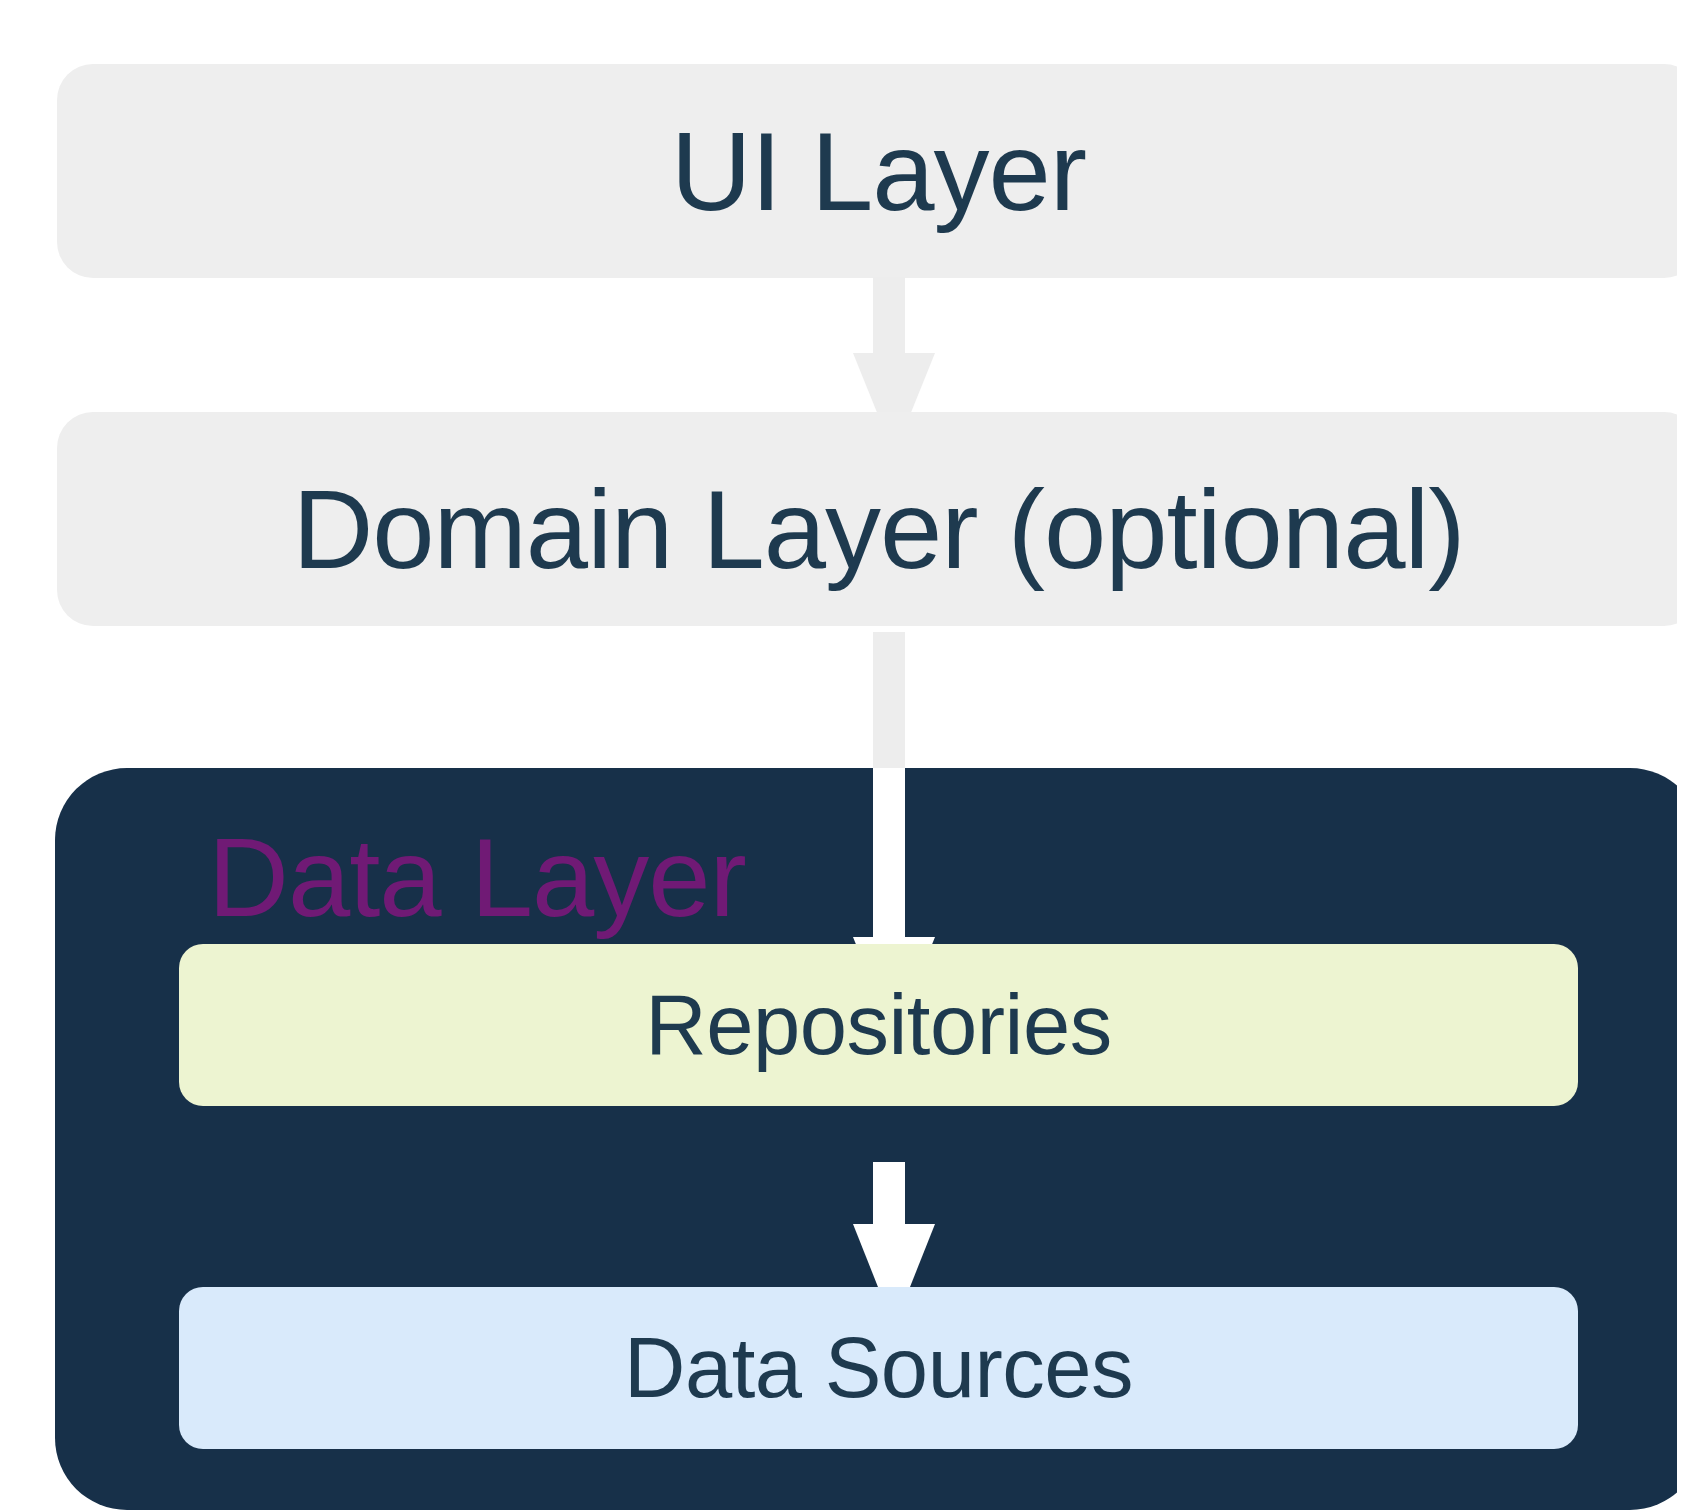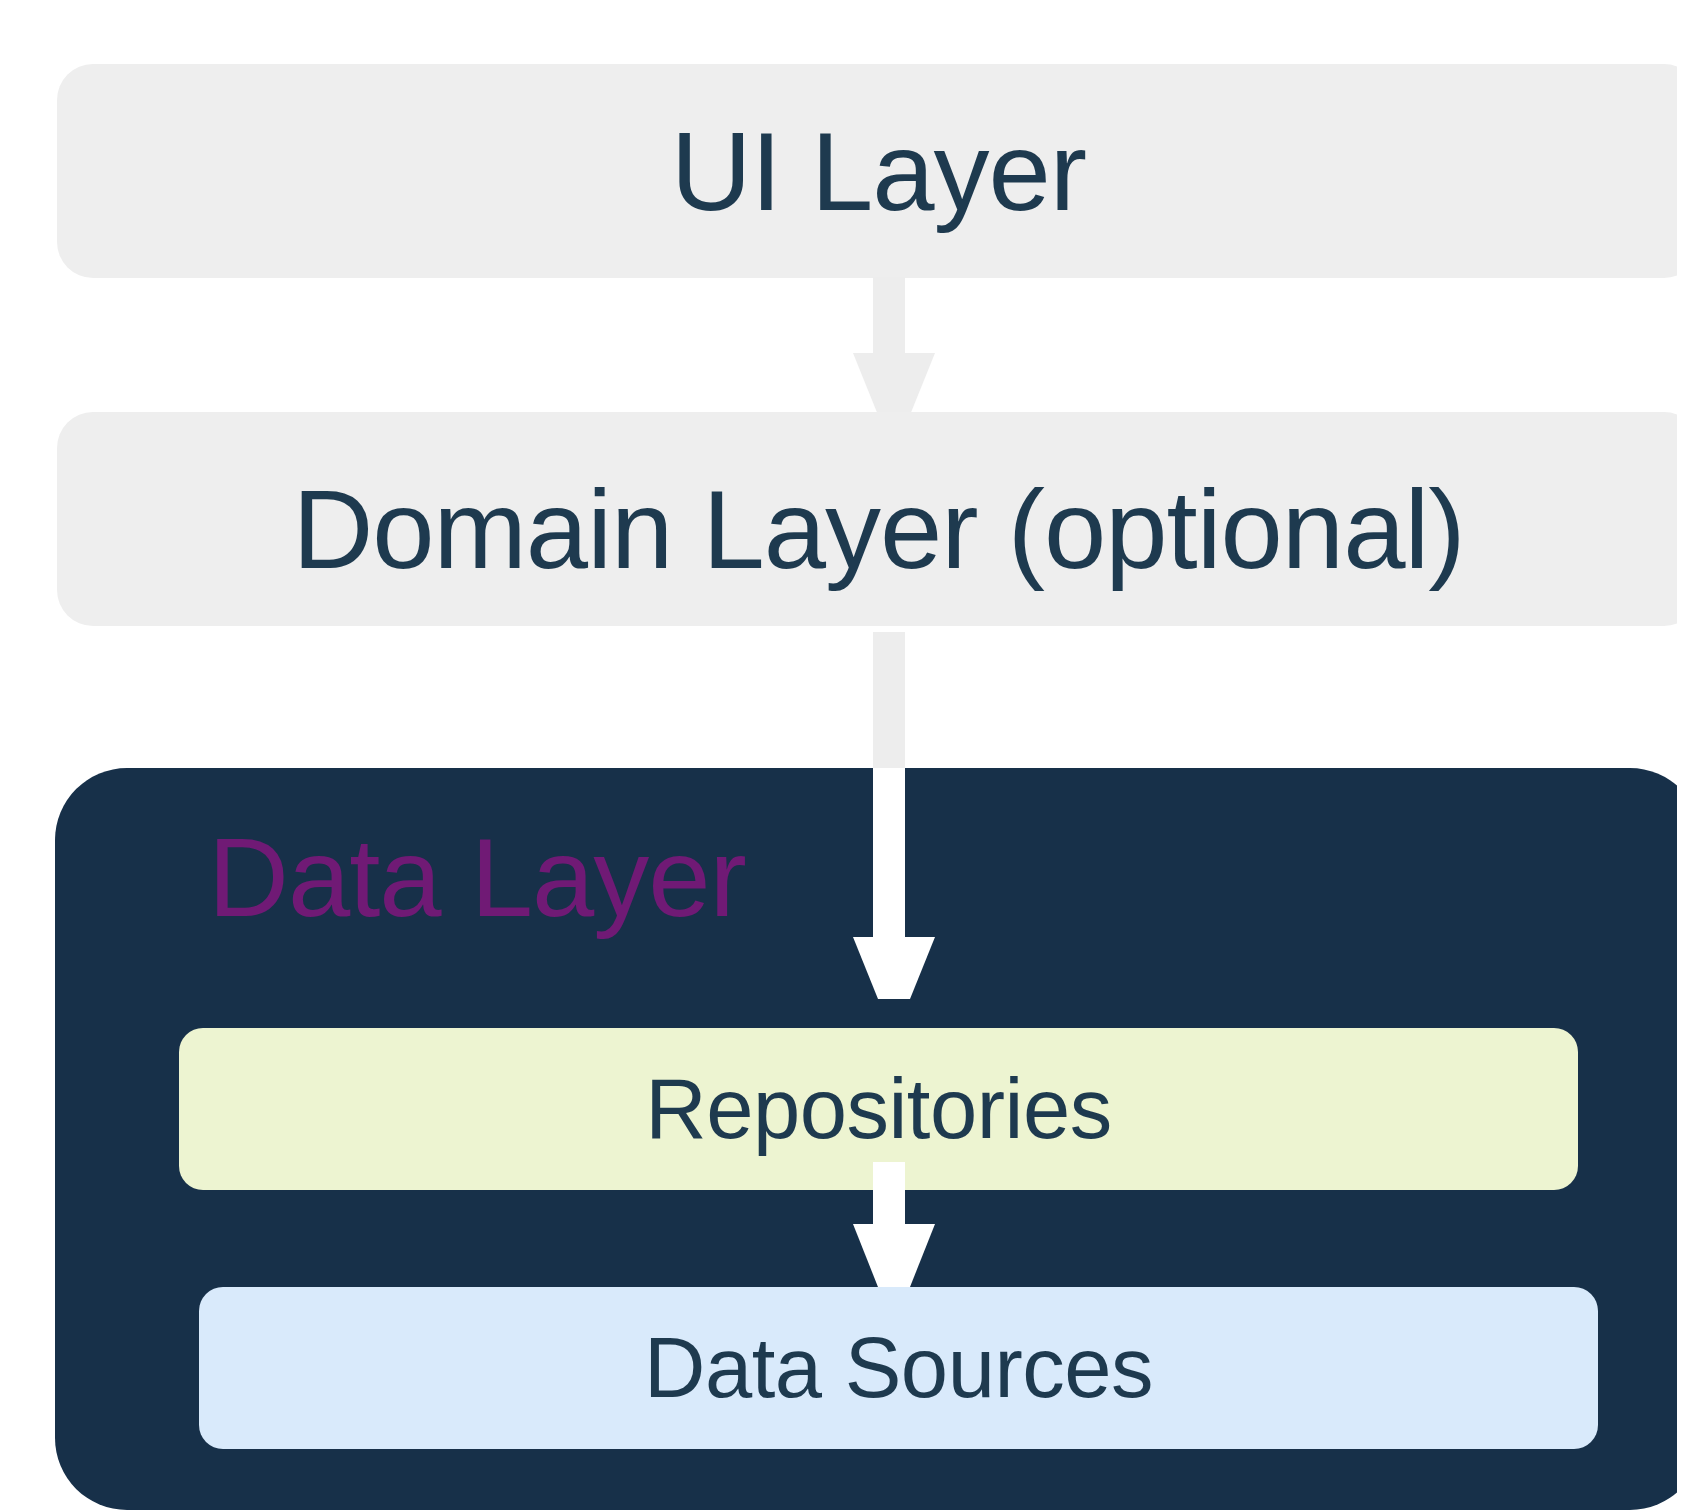--- a/index.html
+++ b/index.html
@@ -66,22 +66,22 @@
     width:1399px;
     height:162px;
     border-radius:24px;
   }
   .inner-box .label{
     color:var(--c-navy-text);
     font-size:85px;
     letter-spacing:-0.5px;
     white-space:nowrap;
   }
-  #repositories-box{top:996px;background:var(--c-repositories-fill);}
-  #data-sources-box{top:1255px;background:var(--c-data-sources-fill);margin-left:20px;}
+  #repositories-box{top:912px;background:var(--c-repositories-fill);}
+  #data-sources-box{top:1255px;background:var(--c-data-sources-fill);}
 
   
   .shaft{
     position:absolute;
     left:841px;
     width:11px;
   }
   .head{
     position:absolute;
     left:821px;

